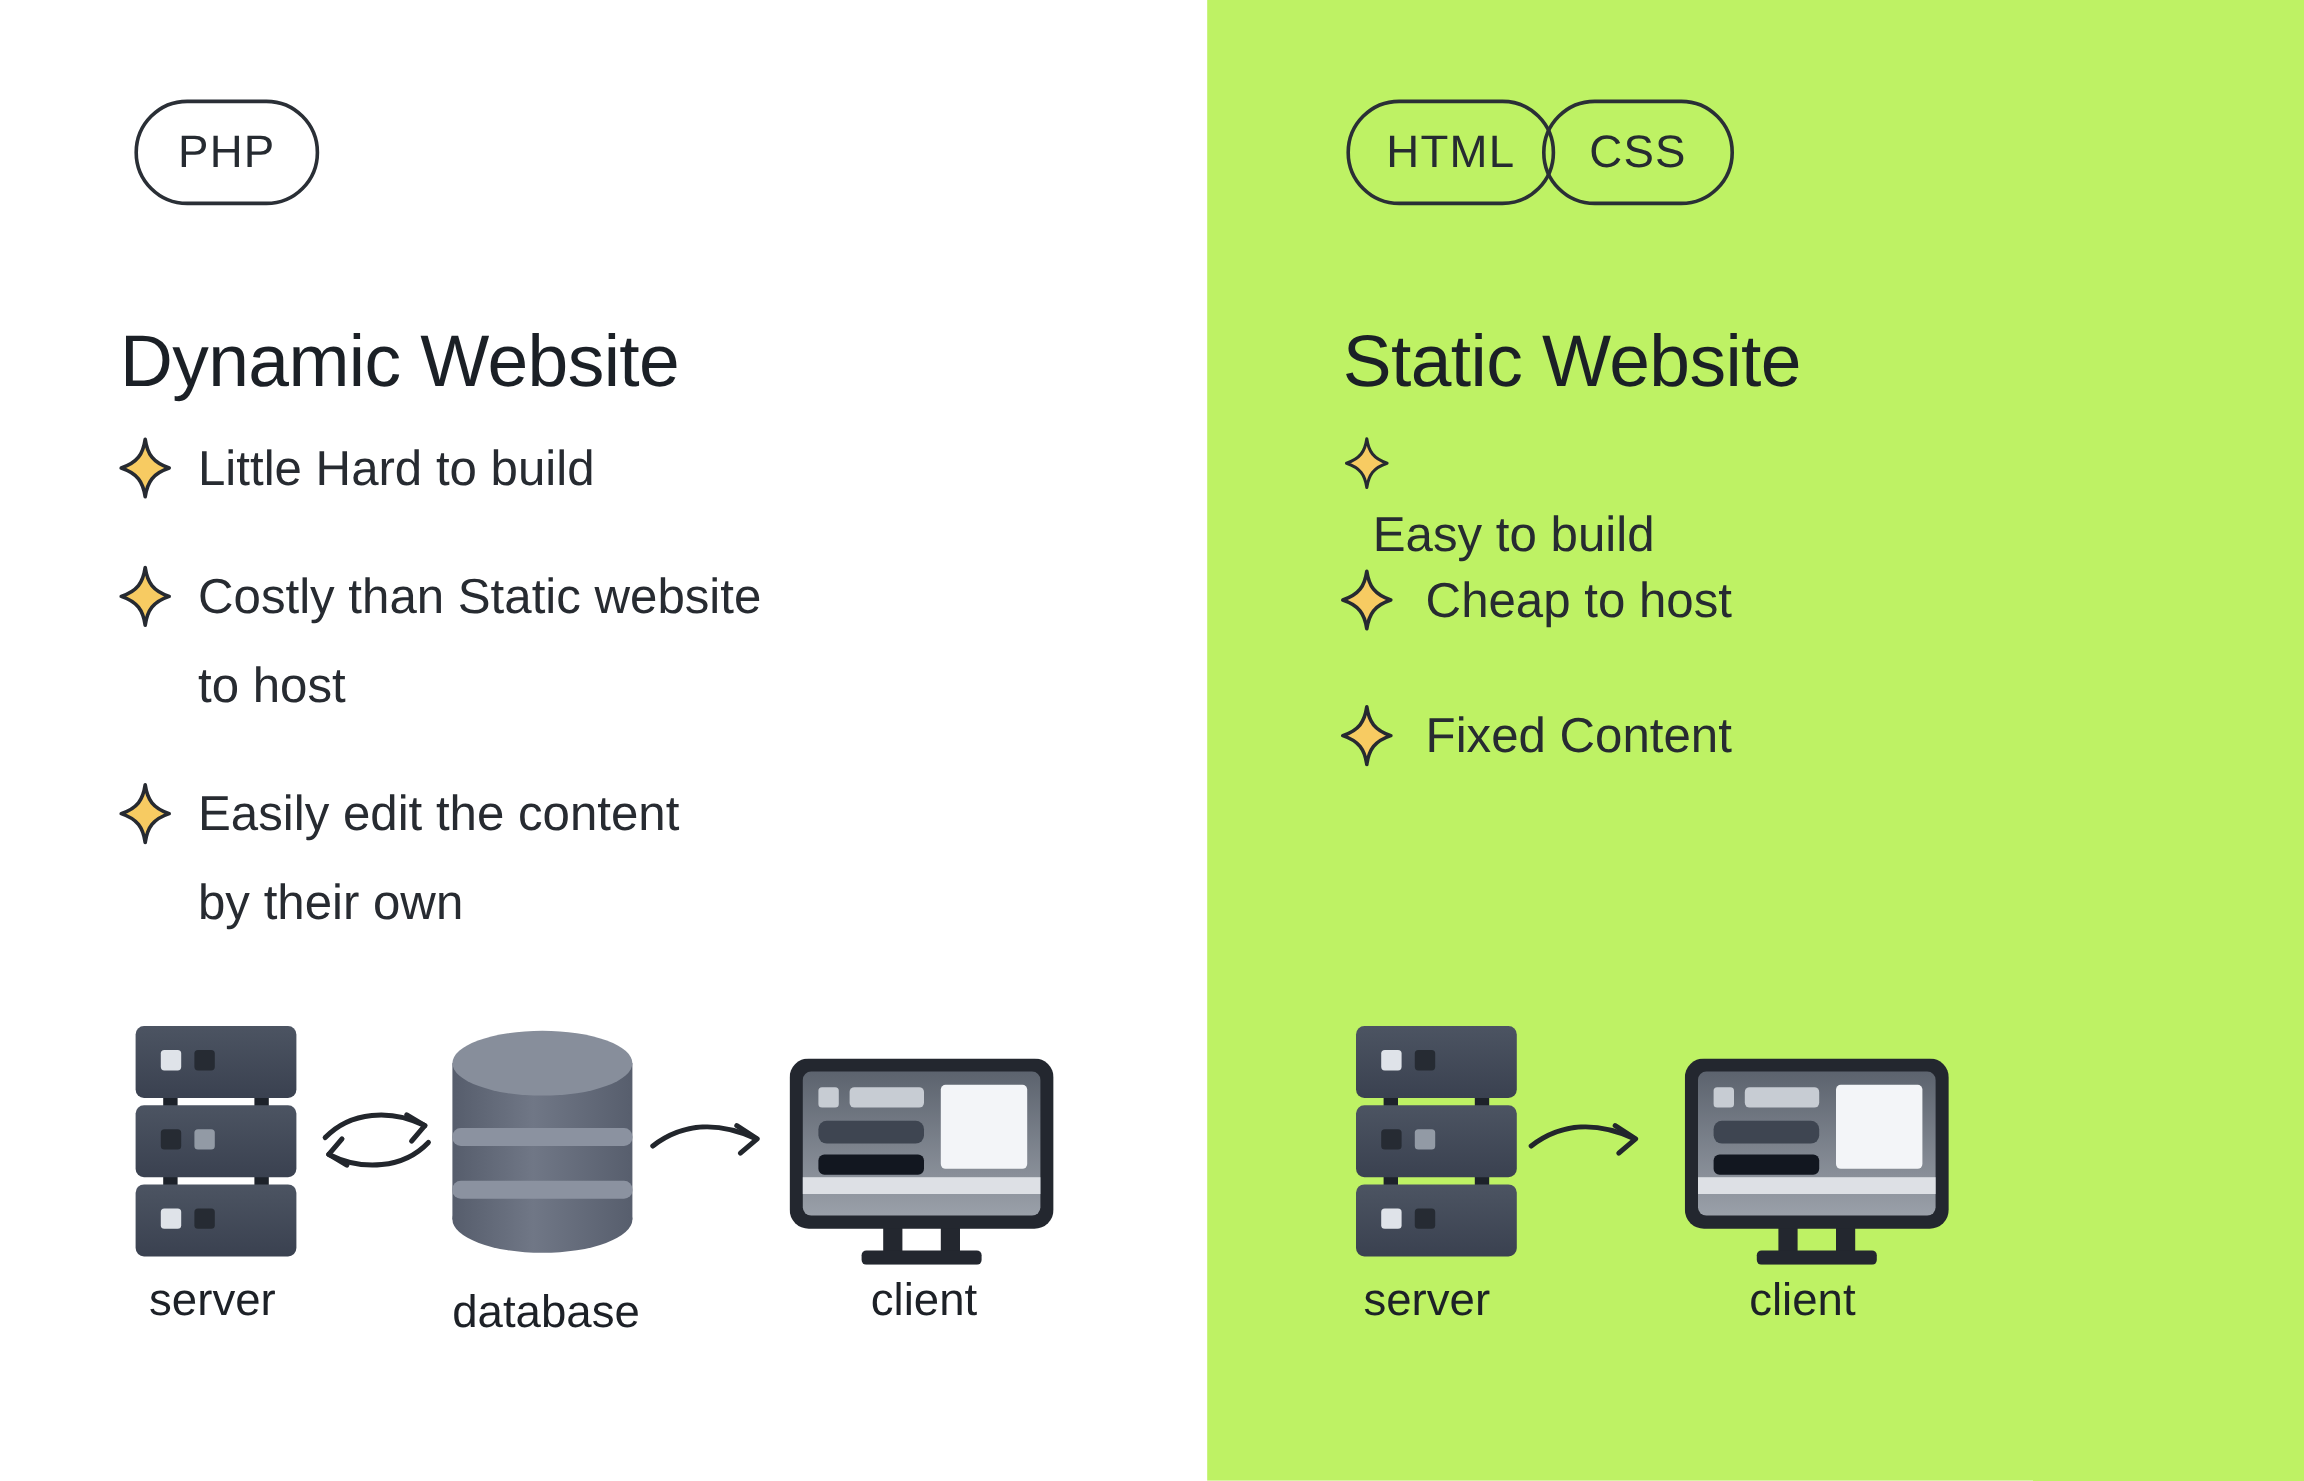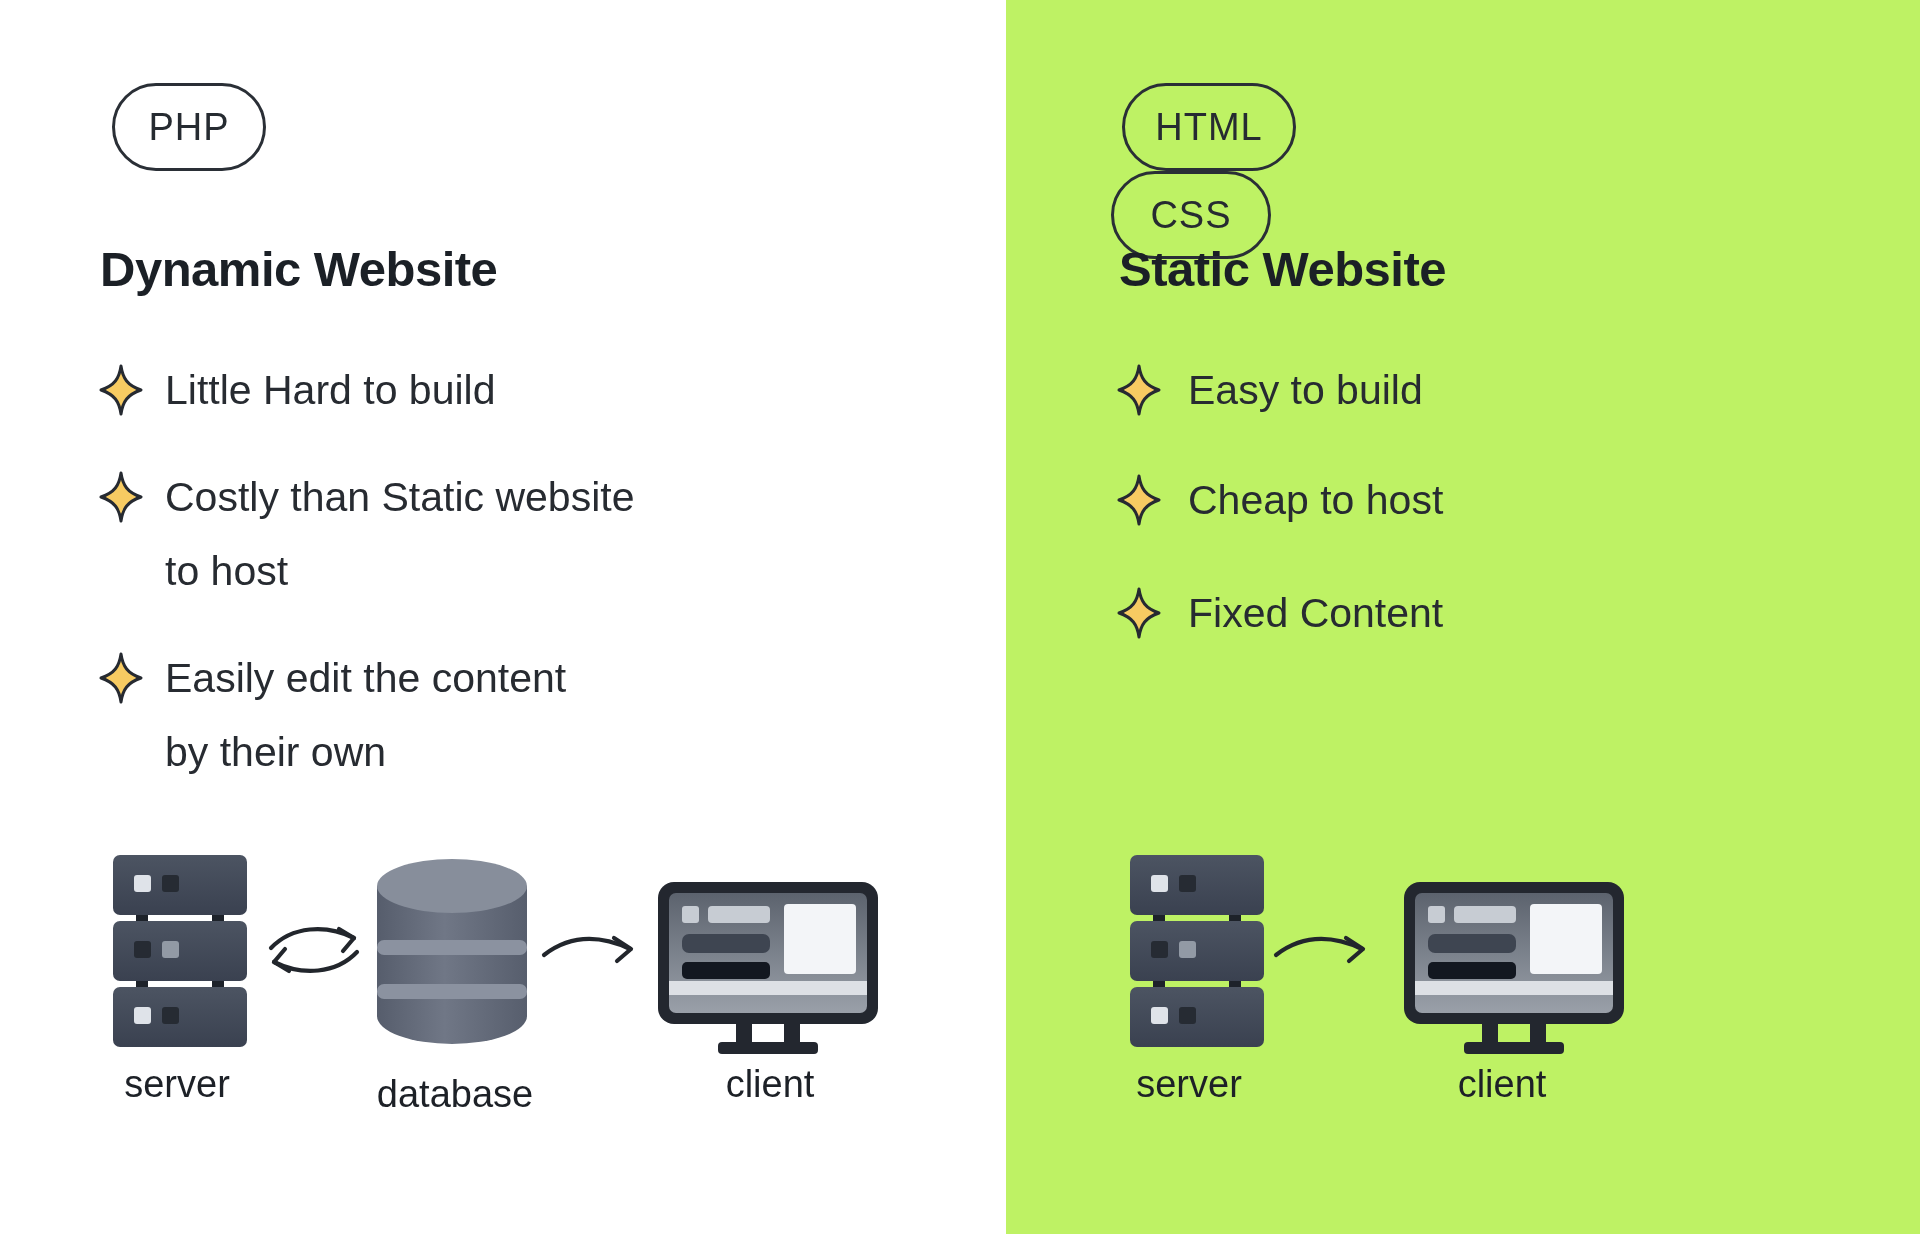--- a/index.html
+++ b/index.html
@@ -10,36 +10,36 @@
     overflow:hidden;
     position:relative;
     background:#ffffff;
   }
   .canvas { position:absolute; inset:0; width:1920px; height:1234px; }
   .panel { position:absolute; top:0; height:1234px; }
   .panel-left  { left:0;    width:987px;  background:#ffffff; }
   .panel-right { left:1006px; width:933px; background:#bef264; }
 
   
-  .tags { position:absolute; display:flex;flex-direction:column; }
+  .tags { position:absolute; display:flex; }
   .pill {
     height:88px;
     border:3px solid #2a2f36;
     border-radius:46px;
     display:flex; align-items:center; justify-content:center;
     font-size:38px; letter-spacing:1px; color:#262b31;
     background:transparent;
   }
   .pill + .pill { margin-left:-11px; }
 
   
   .title {
     position:absolute;
-    font-size:49px; font-weight:700; letter-spacing:-0.5px;
-    color:#1b2026; line-height:58px;
+    font-size:61px; font-weight:400; letter-spacing:-0.5px;
+    color:#1b2026; line-height:58px;margin-top:32px;
   }
 
   
   .feature { position:absolute; display:flex; align-items:flex-start; }
   .sparkle { flex:0 0 44px; width:44px; height:52px; margin-top:11px; }
   .feature-text {
     font-size:41px; line-height:74px; color:#272b31;
     white-space:pre-line;
   }
   .panel-left  .feature { left:99px; }
@@ -179,21 +179,21 @@
       <div class="pill" style="width:174px;">
         <span>HTML</span>
       </div>
       <div class="pill" style="width:160px;">
         <span>CSS</span>
       </div>
     </div>
 
     <h2 class="title" style="left:113px; top:240px;">Static Website</h2>
 
-    <div class="feature" style="top:353px;">
+    <div class="feature" style="top:353px;flex-direction:column;">
       <svg class="sparkle" viewBox="0 0 44 52">
         <path d="M22 2 C23.8 14.5 28.5 21.5 42 26 C28.5 30.5 23.8 37.5 22 50 C20.2 37.5 15.5 30.5 2 26 C15.5 21.5 20.2 14.5 22 2 Z" fill="#f7cb62" stroke="#262a31" stroke-width="3" stroke-linejoin="round"></path>
       </svg>
       <div class="feature-text">Easy to build</div>
     </div>
 
     <div class="feature" style="top:576px;">
       <svg class="sparkle" viewBox="0 0 44 52">
         <path d="M22 2 C23.8 14.5 28.5 21.5 42 26 C28.5 30.5 23.8 37.5 22 50 C20.2 37.5 15.5 30.5 2 26 C15.5 21.5 20.2 14.5 22 2 Z" fill="#f7cb62" stroke="#262a31" stroke-width="3" stroke-linejoin="round"></path>
       </svg>

